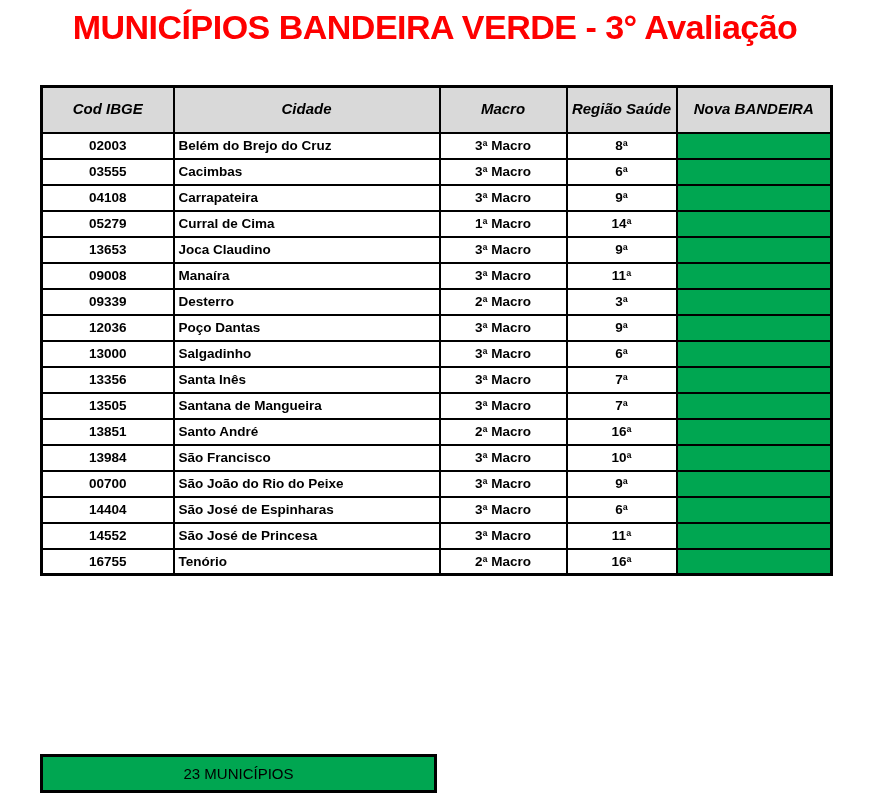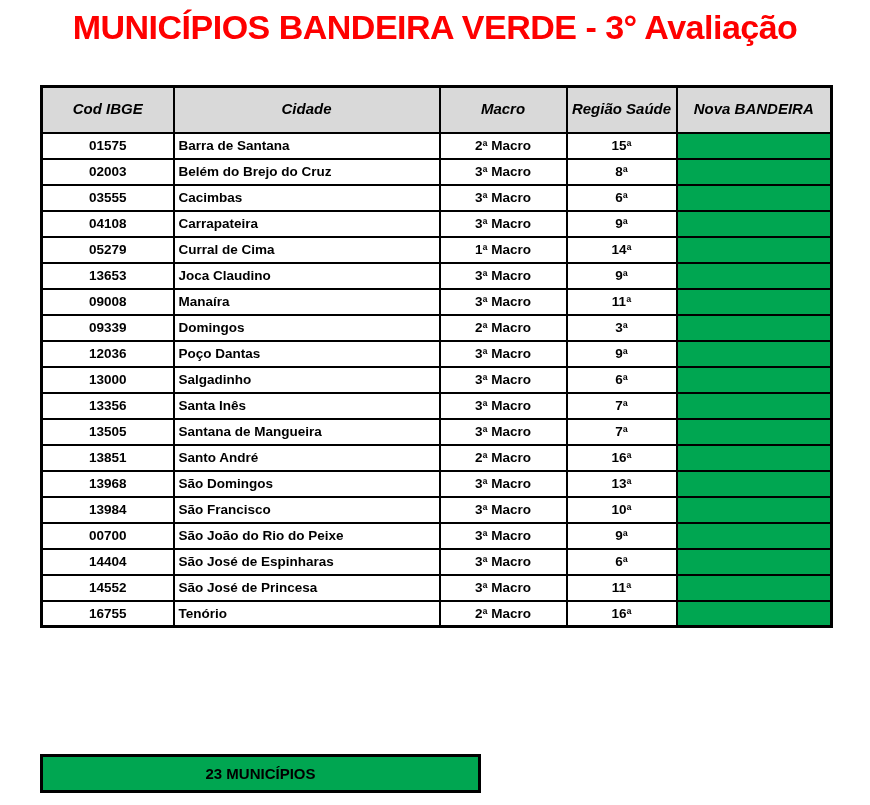--- a/index.html
+++ b/index.html
@@ -60,27 +60,27 @@
   .col-cidade{width:266px;}
   .col-macro{width:127px;}
   .col-regiao{width:110px;}
   .col-bandeira{width:155px;}
   td.c-cod, td.c-macro, td.c-regiao{text-align:center;}
   td.c-cidade{text-align:left;padding-left:7px;}
   td.c-bandeira{background:var(--green);}
   .summary-box{
     position:absolute;
     left:40px;top:754px;
-    width:441px;height:39px;
+    width:397px;height:39px;
     background:var(--green);
     border:3px solid var(--border);
     display:flex;
     align-items:center;
     justify-content:center;
-    font-weight:bold;
+    font-weight:normal;
     font-size:15px;
     color:#000;
   }
 </style>
 </head>
 <body>
 
 <div class="page-title">MUNICÍPIOS BANDEIRA VERDE - 3° Avaliação</div>
 
 <table class="muni">
@@ -95,27 +95,20 @@
     <tr>
       <th>Cod IBGE</th>
       <th>Cidade</th>
       <th>Macro</th>
       <th>Região Saúde</th>
       <th>Nova BANDEIRA</th>
     </tr>
   </thead>
   <tbody id="table-body">
       <tr>
-    <td class="c-cod">01575</td>
-    <td class="c-cidade">Barra de Santana</td>
-    <td class="c-macro">2ª Macro</td>
-    <td class="c-regiao">15ª</td>
-    <td class="c-bandeira"></td>
-  </tr>
-      <tr>
     <td class="c-cod">02003</td>
     <td class="c-cidade">Belém do Brejo do Cruz</td>
     <td class="c-macro">3ª Macro</td>
     <td class="c-regiao">8ª</td>
     <td class="c-bandeira"></td>
   </tr>
       <tr>
     <td class="c-cod">03555</td>
     <td class="c-cidade">Cacimbas</td>
     <td class="c-macro">3ª Macro</td>
@@ -145,21 +138,21 @@
   </tr>
       <tr>
     <td class="c-cod">09008</td>
     <td class="c-cidade">Manaíra</td>
     <td class="c-macro">3ª Macro</td>
     <td class="c-regiao">11ª</td>
     <td class="c-bandeira"></td>
   </tr>
       <tr>
     <td class="c-cod">09339</td>
-    <td class="c-cidade">Domingos</td>
+    <td class="c-cidade">Desterro</td>
     <td class="c-macro">2ª Macro</td>
     <td class="c-regiao">3ª</td>
     <td class="c-bandeira"></td>
   </tr>
       <tr>
     <td class="c-cod">12036</td>
     <td class="c-cidade">Poço Dantas</td>
     <td class="c-macro">3ª Macro</td>
     <td class="c-regiao">9ª</td>
     <td class="c-bandeira"></td>
@@ -186,27 +179,20 @@
     <td class="c-bandeira"></td>
   </tr>
       <tr>
     <td class="c-cod">13851</td>
     <td class="c-cidade">Santo André</td>
     <td class="c-macro">2ª Macro</td>
     <td class="c-regiao">16ª</td>
     <td class="c-bandeira"></td>
   </tr>
       <tr>
-    <td class="c-cod">13968</td>
-    <td class="c-cidade">São Domingos</td>
-    <td class="c-macro">3ª Macro</td>
-    <td class="c-regiao">13ª</td>
-    <td class="c-bandeira"></td>
-  </tr>
-      <tr>
     <td class="c-cod">13984</td>
     <td class="c-cidade">São Francisco</td>
     <td class="c-macro">3ª Macro</td>
     <td class="c-regiao">10ª</td>
     <td class="c-bandeira"></td>
   </tr>
       <tr>
     <td class="c-cod">00700</td>
     <td class="c-cidade">São João do Rio do Peixe</td>
     <td class="c-macro">3ª Macro</td>

